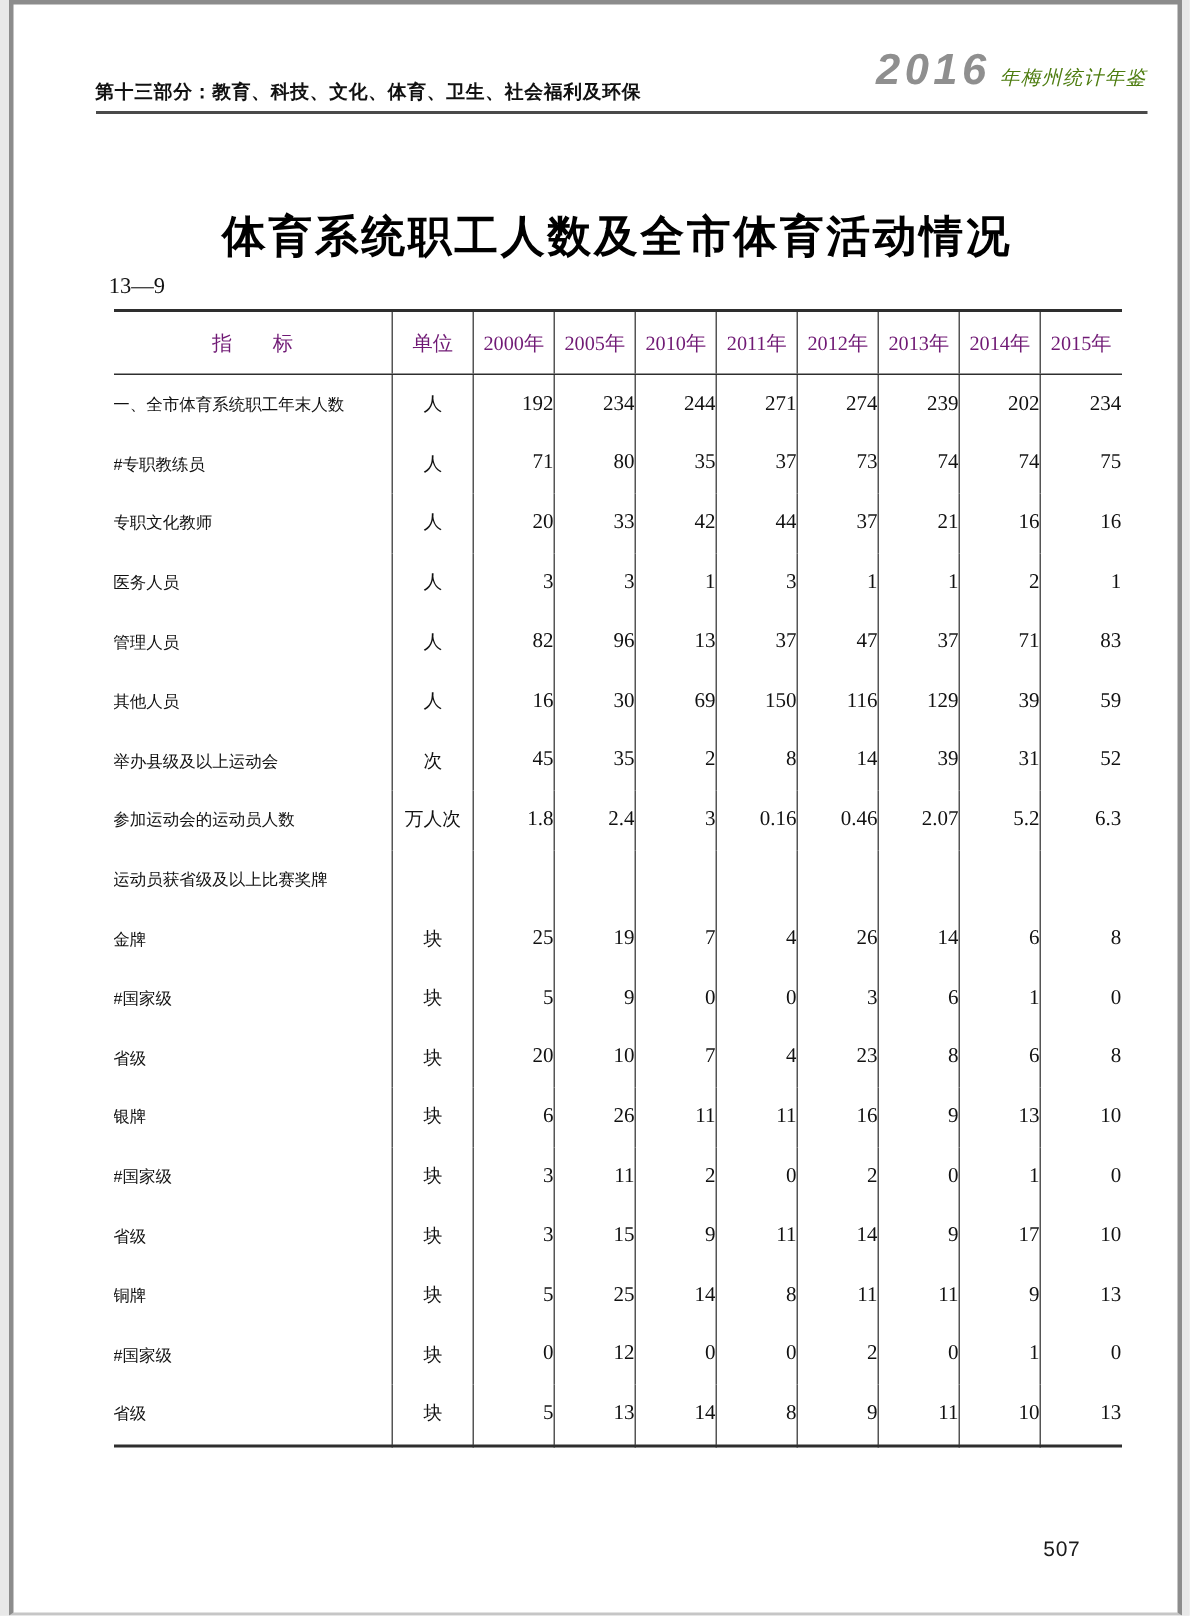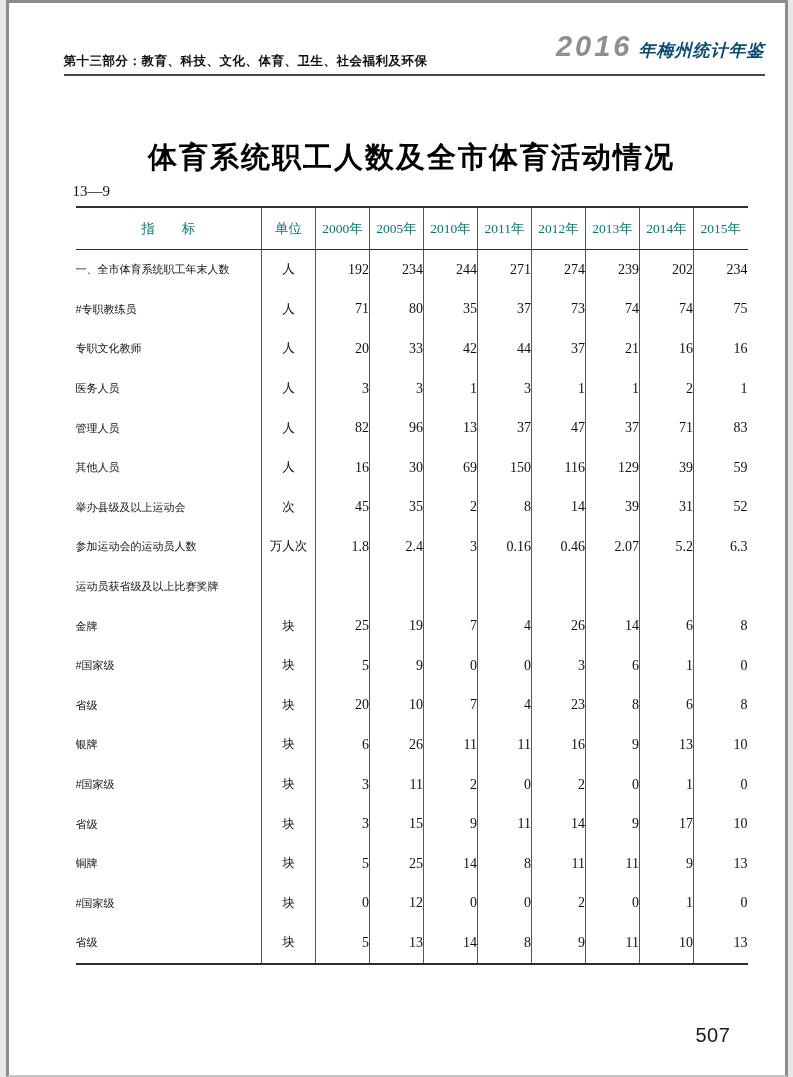--- a/index.html
+++ b/index.html
@@ -29,22 +29,22 @@
     padding-bottom:4px; color:#111;
   }
   .logo { display:flex; align-items:baseline; gap:6px; padding-bottom:12px; }
   .logo-year {
     font-family:"Liberation Sans", sans-serif;
     font-style:italic; font-weight:bold;
     font-size:29px; line-height:1;
     letter-spacing:3px; color:#8f8f8f;
   }
   .logo-suffix {
-    font-style:italic; font-weight:bold;
-    font-size:17px; color:#0c4a6e; letter-spacing:1px;
+    font-style:italic; font-weight:normal;
+    font-size:13px; color:#4d7c0f; letter-spacing:1px;
   }
 
   
   .doc-title {
     position:absolute; left:67px; width:672px; top:112px;
     text-align:center;
     font-family:"DejaVu Serif","Liberation Serif", serif;
     font-weight:bold; font-size:29px; letter-spacing:2px;
     color:#000;
     margin-top:23px;
@@ -68,38 +68,38 @@
     padding:0; margin:0;
     vertical-align:middle;
     overflow:hidden; white-space:nowrap;
   }
   table.stat th:first-child, table.stat td:first-child { border-left:none; }
   table.stat thead th {
     height:41px;
     border-bottom:1.5px solid #2e2e2e;
     font-weight:normal;
     font-family:"Liberation Serif", serif;
-    font-size:13.5px; text-align:center; color:#0f766e;
+    font-size:13.5px; text-align:center; color:#701a75;
   }
   table.stat tbody td { height:39.6px; }
   td.c-ind  { font-size:11px; text-align:left; color:#111; }
   td.c-unit { font-size:12.5px; text-align:center; color:#111; }
   td.c-val  {
     font-family:"Liberation Serif", serif;
     font-size:14px; text-align:right; padding-right:9px; color:#111;
   }
   .ind0 { padding-left:14px; }
   .ind1 { padding-left:26px; }
   .ind2 { padding-left:34px; }
   .ind3 { padding-left:42px; }
 
   .page-number {
     position:absolute; left:687px; top:1021px;
     font-family:"Liberation Sans", sans-serif;
-    font-size:20px; letter-spacing:0.5px; color:#1a1a1a;
+    font-size:14px; letter-spacing:0.5px; color:#1a1a1a;
   }
 </style>
 </head>
 <body>
 
 <div class="page">
 
   <div class="running-header">
     <span class="header-left">第十三部分：教育、科技、文化、体育、卫生、社会福利及环保</span>
     <span class="logo">

